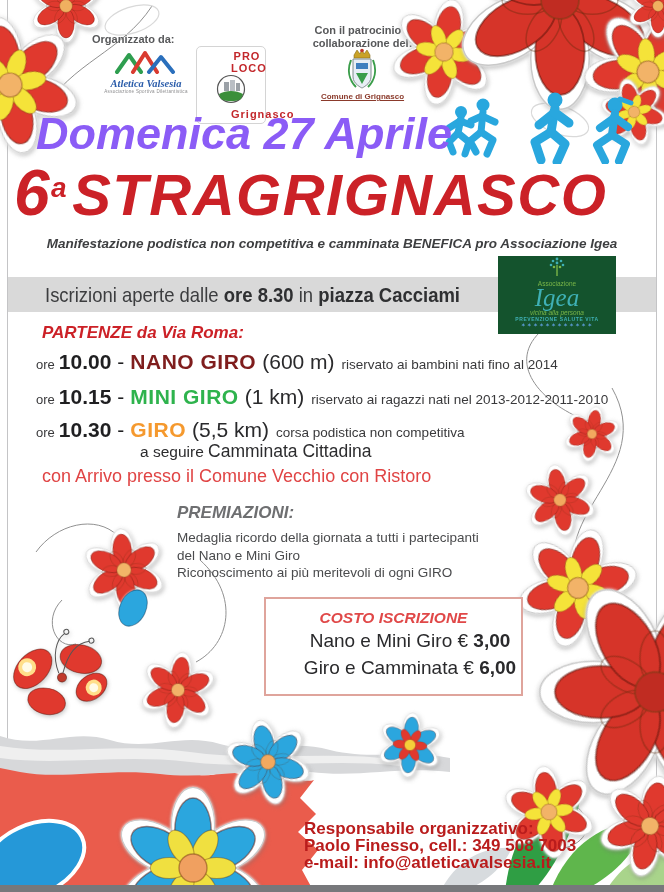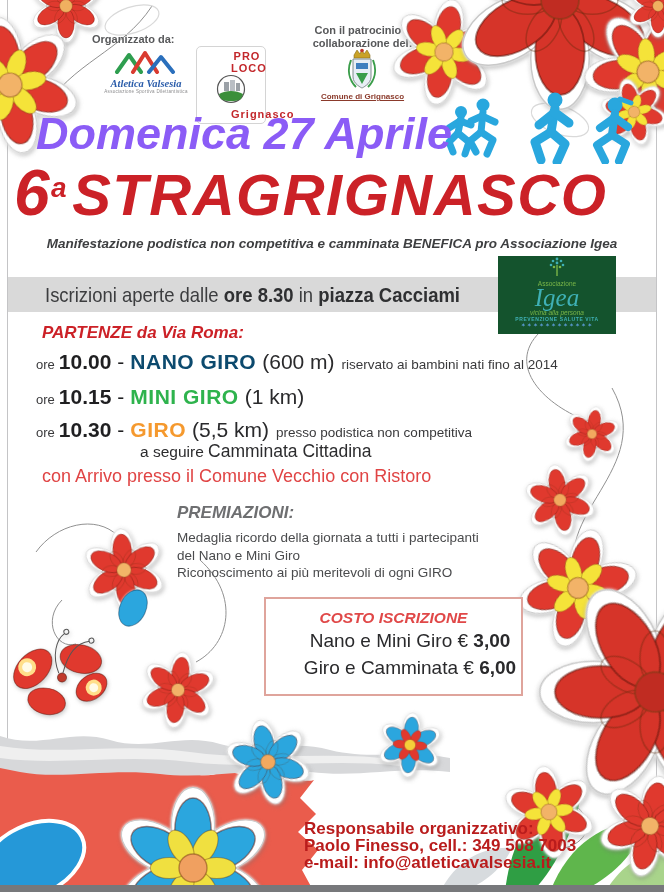--- a/index.html
+++ b/index.html
@@ -46,21 +46,21 @@
   .igea .stars{font-size:6px;color:#5b9bd5;letter-spacing:1px;line-height:6px;}
   
   .partenze{left:42px;top:323px;font-size:17px;font-weight:bold;font-style:italic;color:#cc2127;z-index:5;}
   .dep-row{position:absolute;left:36px;display:flex;align-items:baseline;white-space:nowrap;z-index:5;}
   .dep-row .ore{font-size:13px;color:#39393b;margin-right:4px;}
   .dep-row .time{font-size:21px;font-weight:bold;color:#1f1f21;}
   .dep-row .dash{font-size:21px;color:#1f1f21;margin:0 6px;}
   .dep-row .gname{font-size:21px;font-weight:bold;letter-spacing:.5px;}
   .dep-row .dist{font-size:21px;color:#2a2a2c;margin-left:6px;}
   .dep-row .note{font-size:13.5px;color:#39393b;margin-left:7px;}
-  .gname.c0{color:#0c4a6e;} .gname.c1{color:#2eb34d;} .gname.c2{color:#f5992e;}
+  .gname.c0{color:#7f1d1d;} .gname.c1{color:#2eb34d;} .gname.c2{color:#f5992e;}
   .followup{left:140px;top:441px;font-size:15.5px;color:#2c2c2e;z-index:5;}
   .followup b{font-weight:normal;font-size:17.5px;}
   .arrival{left:42px;top:466px;font-size:18px;color:#e04444;z-index:5;}
   
   .premiazioni{left:177px;top:503px;font-size:17px;font-weight:bold;font-style:italic;color:#6e6f71;z-index:5;}
   .award-lines{left:177px;top:529px;font-size:13.5px;color:#4a4b4d;line-height:17.5px;z-index:5;}
   
   .cost-box{left:264px;top:597px;width:255px;height:95px;background:#fff;border:2px solid #dfa49c;z-index:6;text-align:center;}
   .cost-box .head{margin-top:10px;font-size:15.5px;font-weight:bold;font-style:italic;color:#e04848;}
   .cost-box .row{font-size:19px;color:#2a2a2c;line-height:27px;padding-left:33px;}
@@ -374,28 +374,29 @@
   <span class="gname c0">NANO GIRO</span>
   <span class="dist">(600 m)</span>
   <span class="note">riservato ai bambini nati fino al 2014</span>
 </div>
 <div class="dep-row" style="top:385px">
   <span class="ore">ore</span>
   <span class="time">10.15</span>
   <span class="dash">-</span>
   <span class="gname c1">MINI GIRO</span>
   <span class="dist">(1 km)</span>
+  <span class="note">riservato ai ragazzi nati nel 2013-2012-2011-2010</span>
 </div>
 <div class="dep-row" style="top:418px">
   <span class="ore">ore</span>
   <span class="time">10.30</span>
   <span class="dash">-</span>
   <span class="gname c2">GIRO</span>
   <span class="dist">(5,5 km)</span>
-  <span class="note">presso podistica non competitiva</span>
+  <span class="note">corsa podistica non competitiva</span>
 </div>
 
 <div class="abs followup"><span>a seguire </span><b>Camminata Cittadina</b></div>
 <div class="abs arrival">con Arrivo presso il Comune Vecchio con Ristoro</div>
 
 <div class="abs premiazioni">PREMIAZIONI:</div>
 <div class="abs award-lines">
   <div>Medaglia ricordo della giornata a tutti i partecipanti</div>
   <div>del Nano e Mini Giro</div>
   <div>Riconoscimento ai più meritevoli di ogni GIRO</div>

